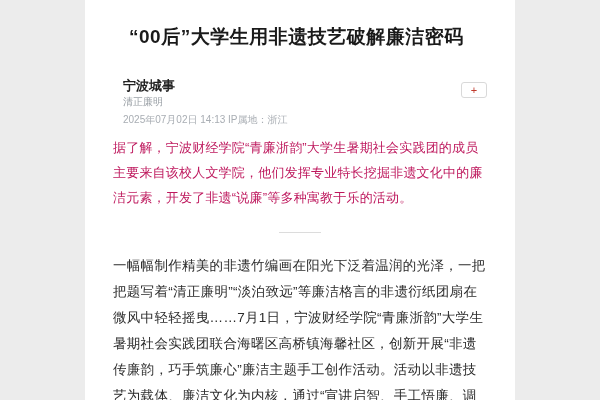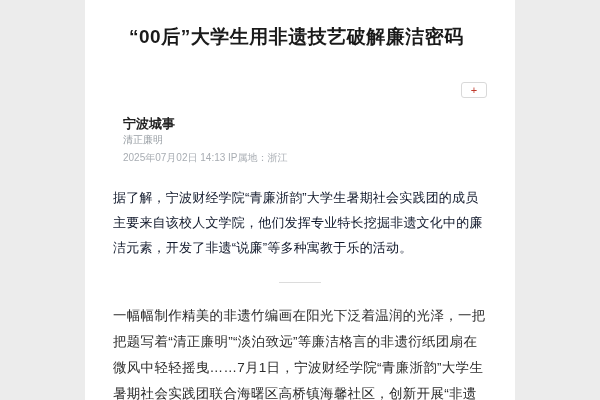--- a/index.html
+++ b/index.html
@@ -73,21 +73,20 @@
   .byline-text {
     margin-left: 10px;
     flex: 1 1 auto;
     padding-top: 1px;
   }
   .account-name {
     font-size: 13px;
     color: #222222;
     font-weight: bold;
     line-height: 17px;
-    margin-top: 38px;
   }
   .account-sub {
     font-size: 10px;
     color: #9aa0a6;
     line-height: 14px;
     margin-top: 1px;
   }
   .meta-line {
     font-size: 10px;
     color: #a8adb3;
@@ -105,24 +104,24 @@
     border-radius: 3px;
     background: #fff;
     color: #c0392b;
     font-size: 11px;
     line-height: 14px;
     text-align: center;
     cursor: pointer;
     padding: 0;
   }
   .summary {
-    margin-top: 20px;
+    margin-top: 8px;
     font-size: 13px;
     line-height: 25px;
-    color: #0f172a;
+    color: #be185d;
     letter-spacing: 0.2px;
   }
   .divider-wrap {
     display: flex;
     justify-content: center;
     margin: 22px 0 20px 0;
   }
   .divider {
     width: 42px;
     height: 1px;

